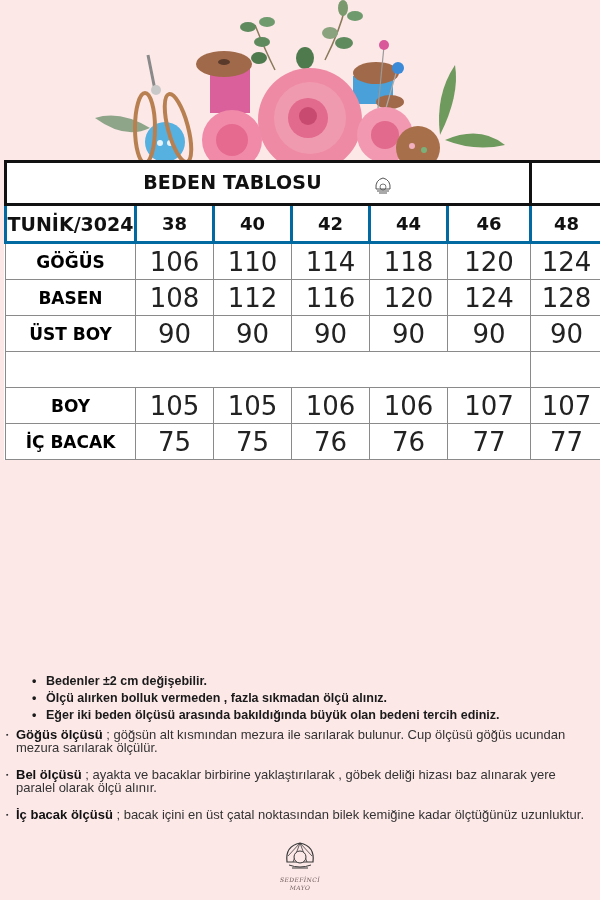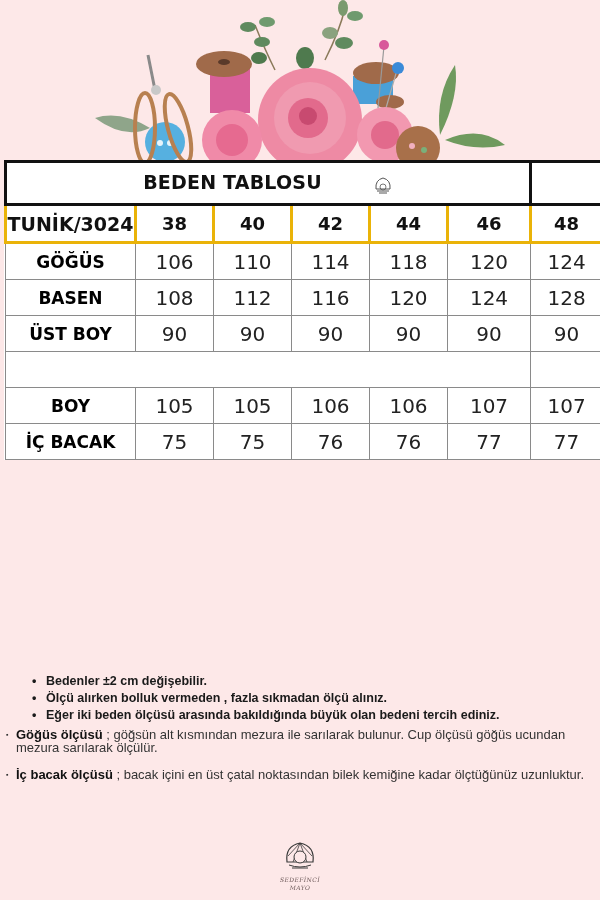--- a/index.html
+++ b/index.html
@@ -10,23 +10,23 @@
     position: relative;
     color: #111;
   }
   .illustration { position: absolute; left: 0; top: 0; width: 600px; height: 160px; }
   .table-wrap { position: absolute; left: 4px; top: 160px; width: 597px; }
   table { border-collapse: collapse; width: 597px; table-layout: fixed; background: #fff; }
   td { text-align: center; padding: 0; border: 1px solid #999; }
   .title-row td { height: 40px; border: 3px solid #111; }
   .title-text { font-weight: bold; font-size: 19px; letter-spacing: 0.2px; }
   .shell { display: inline-block; vertical-align: middle; margin-left: 46px; }
-  .hdr td { height: 35px; border: 3px solid #eab308; font-weight: bold; font-size: 18px; }
+  .hdr td { height: 35px; border: 3px solid #0369a1; font-weight: bold; font-size: 18px; }
   .hdr td.label { font-size: 19px; }
-  .data td { height: 35px; font-size: 20px; font-family: "DejaVu Sans", sans-serif; font-weight: normal; color: #222; border-color: #8a8a8a; }
+  .data td { height: 35px; font-size: 26px; font-family: "DejaVu Sans", sans-serif; font-weight: normal; color: #222; border-color: #8a8a8a; }
   .data td.label { font-weight: bold; font-size: 17px; color: #000000; }
   .gap td { height: 35px; border-color: #8a8a8a; }
   .notes { position: absolute; left: 8px; top: 655px; width: 580px; font-family: "Liberation Sans", sans-serif; }
   .notes ul { margin: 18px; padding-left: 14px; list-style: none; }
   .notes li.main { font-size: 12.5px; font-weight: bold; color: #1a1a1a; line-height: 17px; position: relative; padding-left: 6px; }
   .notes li.main::before { content: "•"; position: absolute; left: -8px; }
   .details { position: absolute; left: 8px; top: 728px; width: 590px; font-family: "Liberation Sans", sans-serif; font-size: 13px; color: #333; }
   .details p { margin: 0 0 14px 0; padding-left: 8px; position: relative; line-height: 13px; }
   .details p::before { content: "▪"; position: absolute; left: -2px; font-size: 7px; }
   .details b { color: #111; }
@@ -184,20 +184,21 @@
 <div class="notes">
   <ul>
     <li class="main">Bedenler ±2 cm değişebilir.</li>
     <li class="main">Ölçü alırken bolluk vermeden , fazla sıkmadan ölçü alınız.</li>
     <li class="main">Eğer iki beden ölçüsü arasında bakıldığında büyük olan bedeni tercih ediniz.</li>
   </ul>
 </div>
 
 <div class="details">
   <p><b>Göğüs ölçüsü</b><span> ; göğsün alt kısmından mezura ile sarılarak bulunur. Cup ölçüsü göğüs ucundan mezura sarılarak ölçülür.</span></p>
+  <p><b>Bel ölçüsü</b><span> ; ayakta ve bacaklar birbirine yaklaştırılarak , göbek deliği hizası baz alınarak yere paralel olarak ölçü alınır.</span></p>
   <p><b>İç bacak ölçüsü</b><span> ;  bacak içini en üst çatal noktasından bilek kemiğine kadar ölçtüğünüz uzunluktur.</span></p>
 </div>
 
 <div class="logo">
   <svg width="34" height="34" viewBox="0 0 34 34">
     <path d="M4 24 Q2 8 17 5 Q32 8 30 24 Z" fill="none" stroke="#3a3a3a" stroke-width="1.2"></path>
     <path d="M17 5 L10 24 M17 5 L24 24 M17 5 L5 18 M17 5 L29 18" stroke="#3a3a3a" stroke-width="0.8"></path>
     <circle cx="17" cy="19" r="6" fill="#fde8e8" stroke="#3a3a3a" stroke-width="1"></circle>
     <path d="M6 27 Q17 31 28 27 M9 30 L25 30" stroke="#3a3a3a" stroke-width="1" fill="none"></path>
   </svg>

